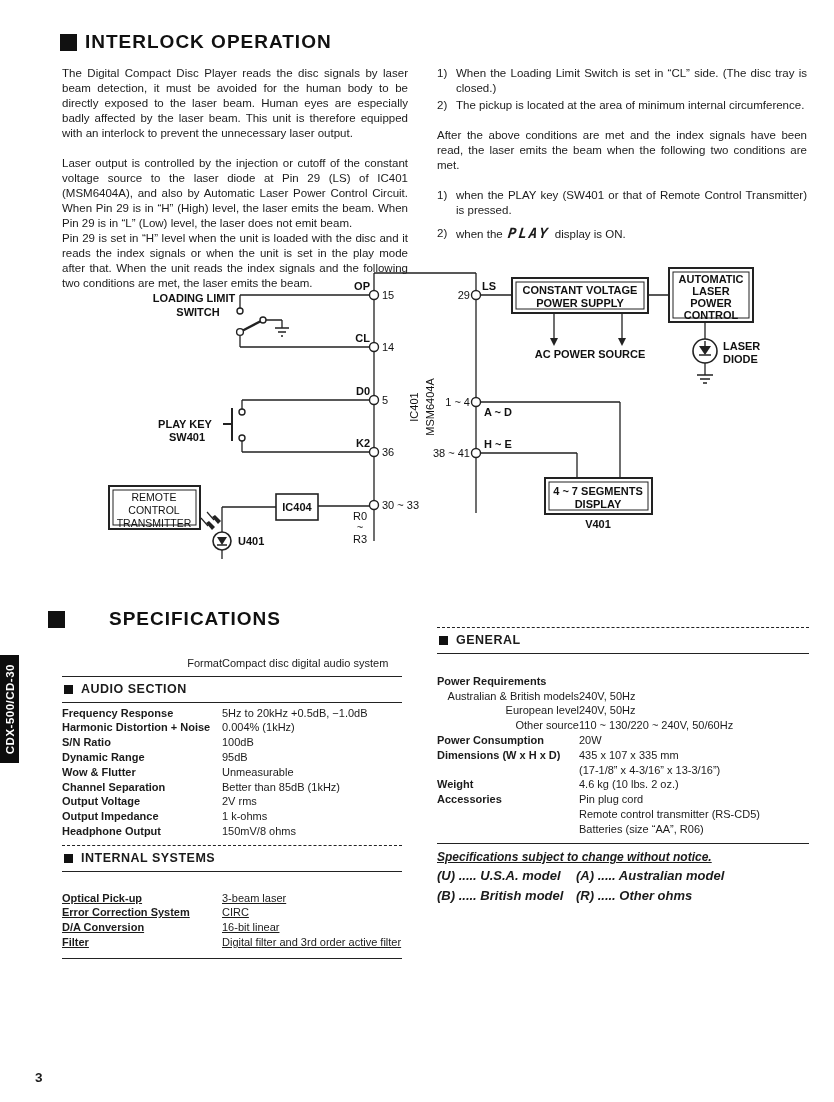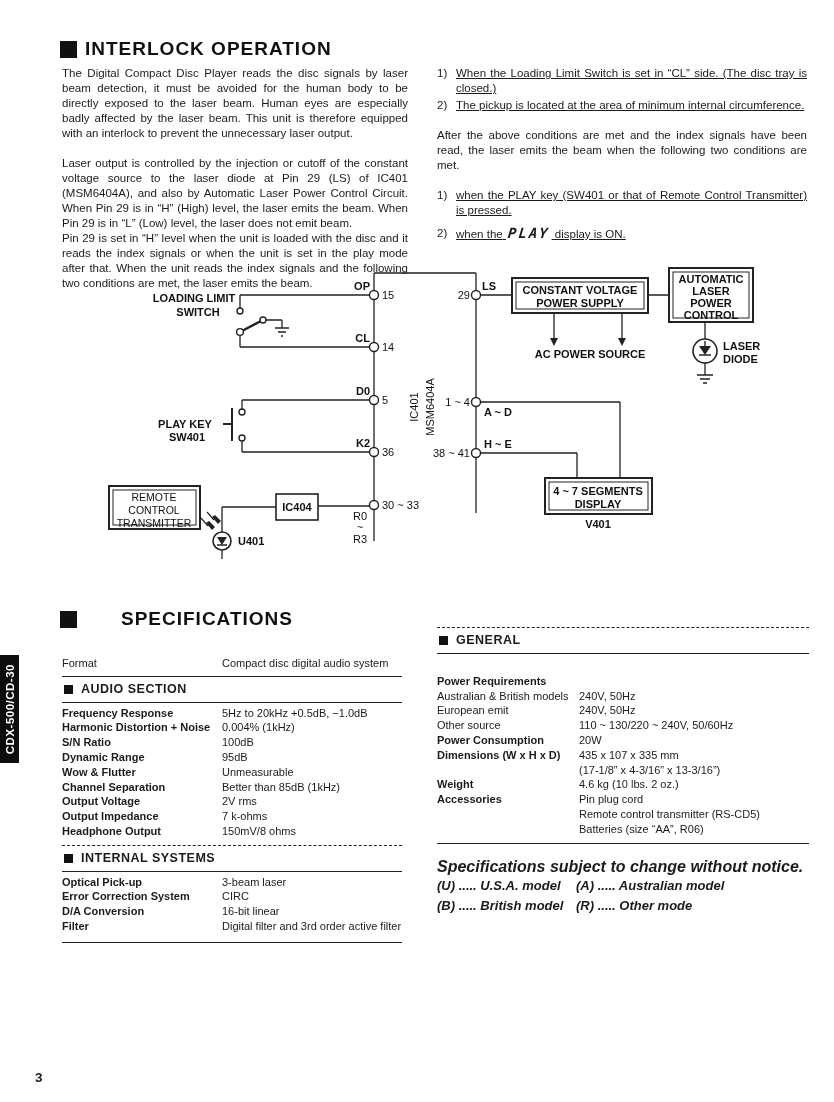--- a/index.html
+++ b/index.html
@@ -5,48 +5,48 @@
   html,body{margin:0;padding:0;background:#e8e8e8;}
   .page{position:relative;width:834px;height:1102px;background:#ffffff;font-family:"Liberation Sans",sans-serif;color:#1b1b1b;overflow:hidden;}
   .h1{position:absolute;display:flex;align-items:center;gap:8px;font-weight:bold;font-size:19px;letter-spacing:1px;color:#111;}
   .sq{width:17px;height:17px;background:#111;flex:0 0 auto;}
   .sq2{width:9px;height:9px;background:#111;display:inline-block;margin-right:8px;}
   .coltext{position:absolute;font-size:11.5px;line-height:15px;text-align:justify;}
   .coltext p{margin:0 0 15px 0;}
   .coltext p.tight{margin:0;}
   .li{display:flex;margin-bottom:2px;}
   .li .n{flex:0 0 19px;}
-  .li .t{flex:1;text-align:justify;text-decoration:underline;}
+  .li .t{flex:1;text-align:justify;}
   .gap{height:13px;}
   .seg7{font-family:"DejaVu Sans Mono",monospace;font-style:italic;font-weight:bold;font-size:14px;letter-spacing:2px;transform:skewX(-6deg);display:inline-block;padding:0 2px;}
   
   .spec{position:absolute;font-size:11px;line-height:14.8px;}
   .rule{border-top:1.4px solid #222;margin:3px 0;}
   .rule.dash{border-top-style:dashed;border-top-width:1px;}
   .shead{font-weight:bold;font-size:12.5px;letter-spacing:.5px;padding:2px 0 2px 2px;display:flex;align-items:center;}
   .srow{display:flex;}
   .srow .sl{flex:0 0 160px;font-weight:bold;}
-  .srow .sl.norm{font-weight:normal;}
+  .srow .sl.norm{font-weight:normal;text-align:right;}
   .srow .sv{flex:1;}
   .specR .srow .sl{flex:0 0 142px;}
-  .note{font-style:italic;font-weight:bold;font-size:16px;margin-top:16px;}
+  .note{font-style:italic;font-weight:bold;font-size:12px;margin-top:6px;text-decoration:underline;}
   .mrow{display:flex;font-style:italic;font-weight:bold;font-size:13px;margin-top:5px;}
   .mrow .ma{flex:0 0 139px;}
   
   .sidetab{position:absolute;left:0;top:655px;width:19px;height:108px;background:#0d0d0d;color:#fff;display:flex;align-items:center;justify-content:center;}
   .sidetab span{writing-mode:vertical-rl;transform:rotate(180deg);font-weight:bold;font-size:11.5px;letter-spacing:.5px;white-space:nowrap;}
   .pageno{position:absolute;left:35px;top:1070px;font-weight:bold;font-size:13.5px;}
   svg text{font-family:"Liberation Sans",sans-serif;fill:#111;}
 </style>
 </head>
 <body>
 
 <div class="page">
 
-  <div class="h1" style="left:60px;top:38px;">
+  <div class="h1" style="left:60px;top:31px;">
     <span class="sq"></span>
     <span>INTERLOCK OPERATION</span>
   </div>
 
   <div class="coltext" style="left:62px;top:66px;width:346px;">
     <p>The Digital Compact Disc Player reads the disc signals by laser beam detection, it must be avoided for the human body to be directly exposed to the laser beam. Human eyes are especially badly affected by the laser beam. This unit is therefore equipped with an interlock to prevent the unnecessary laser output.</p>
     <p class="tight">Laser output is controlled by the injection or cutoff of the constant voltage source to the laser diode at Pin 29 (LS) of IC401 (MSM6404A), and also by Automatic Laser Power Control Circuit. When Pin 29 is in “H” (High) level, the laser emits the beam. When Pin 29 is in “L” (Low) level, the laser does not emit beam.</p>
     <p class="tight">Pin 29 is set in “H” level when the unit is loaded with the disc and it reads the index signals or when the unit is set in the play mode after that. When the unit reads the index signals and the following two conditions are met, the laser emits the beam.</p>
   </div>
 
@@ -195,21 +195,21 @@
       <text x="651" y="49" text-anchor="middle" font-weight="bold">POWER</text>
       <text x="651" y="61" text-anchor="middle" font-weight="bold">CONTROL</text>
       <text x="663" y="92" font-weight="bold">LASER</text>
       <text x="663" y="105" font-weight="bold">DIODE</text>
       <text x="538" y="237" text-anchor="middle" font-weight="bold">4 ~ 7 SEGMENTS</text>
       <text x="538" y="250" text-anchor="middle" font-weight="bold">DISPLAY</text>
       <text x="538" y="270" text-anchor="middle" font-weight="bold">V401</text>
     </g>
   </svg>
 
-  <div class="h1" style="left:60px;top:608px;gap:44px;">
+  <div class="h1" style="left:48px;top:608px;gap:44px;">
     <span class="sq"></span>
     <span>SPECIFICATIONS</span>
   </div>
 
   <div class="spec" style="left:62px;top:656px;width:340px;">
     <div class="srow">
       <span class="sl norm">Format</span>
       <span class="sv">Compact disc digital audio system</span>
     </div>
     <div class="rule" style="margin-top:5px;"></div>
@@ -242,34 +242,34 @@
       <div class="srow">
           <span class="sl">Channel Separation</span>
           <span class="sv">Better than 85dB (1kHz)</span>
         </div>
       <div class="srow">
           <span class="sl">Output Voltage</span>
           <span class="sv">2V rms</span>
         </div>
       <div class="srow">
           <span class="sl">Output Impedance</span>
-          <span class="sv">7 k-ohms</span>
+          <span class="sv">1 k-ohms</span>
         </div>
       <div class="srow">
           <span class="sl">Headphone Output</span>
           <span class="sv">150mV/8 ohms</span>
         </div>
     </div>
     <div class="rule dash" style="margin-top:6px;"></div>
     <div class="shead">
       <span class="sq2"></span>
       <span>INTERNAL SYSTEMS</span>
     </div>
     <div class="rule"></div>
-    <div style="margin-top:3px;">
+    <div style="margin-top:19px;text-decoration:underline;">
       <div class="srow">
           <span class="sl">Optical Pick-up</span>
           <span class="sv">3-beam laser</span>
         </div>
       <div class="srow">
           <span class="sl">Error Correction System</span>
           <span class="sv">CIRC</span>
         </div>
       <div class="srow">
           <span class="sl">D/A Conversion</span>
@@ -293,21 +293,21 @@
     <div style="margin-top:20px;">
       <div class="srow">
           <span class="sl">Power Requirements</span>
           <span class="sv"></span>
         </div>
       <div class="srow">
           <span class="sl norm">Australian &amp; British models</span>
           <span class="sv">240V, 50Hz</span>
         </div>
       <div class="srow">
-          <span class="sl norm">European emit</span>
+          <span class="sl norm">European level</span>
           <span class="sv">240V, 50Hz</span>
         </div>
       <div class="srow">
           <span class="sl norm">Other source</span>
           <span class="sv">110 ~ 130/220 ~ 240V, 50/60Hz</span>
         </div>
       <div class="srow">
           <span class="sl">Power Consumption</span>
           <span class="sv">20W</span>
         </div>
@@ -337,21 +337,21 @@
         </div>
     </div>
     <div class="rule" style="margin-top:6px;"></div>
     <div class="note">Specifications subject to change without notice.</div>
     <div class="mrow">
       <span class="ma">(U) ..... U.S.A. model</span>
       <span>(A) ..... Australian model</span>
     </div>
     <div class="mrow">
       <span class="ma">(B) ..... British model</span>
-      <span>(R) ..... Other mode</span>
+      <span>(R) ..... Other ohms</span>
     </div>
   </div>
 
   <div class="sidetab">
     <span>CDX-500/CD-30</span>
   </div>
   <div class="pageno">3</div>
 
 </div>
 

